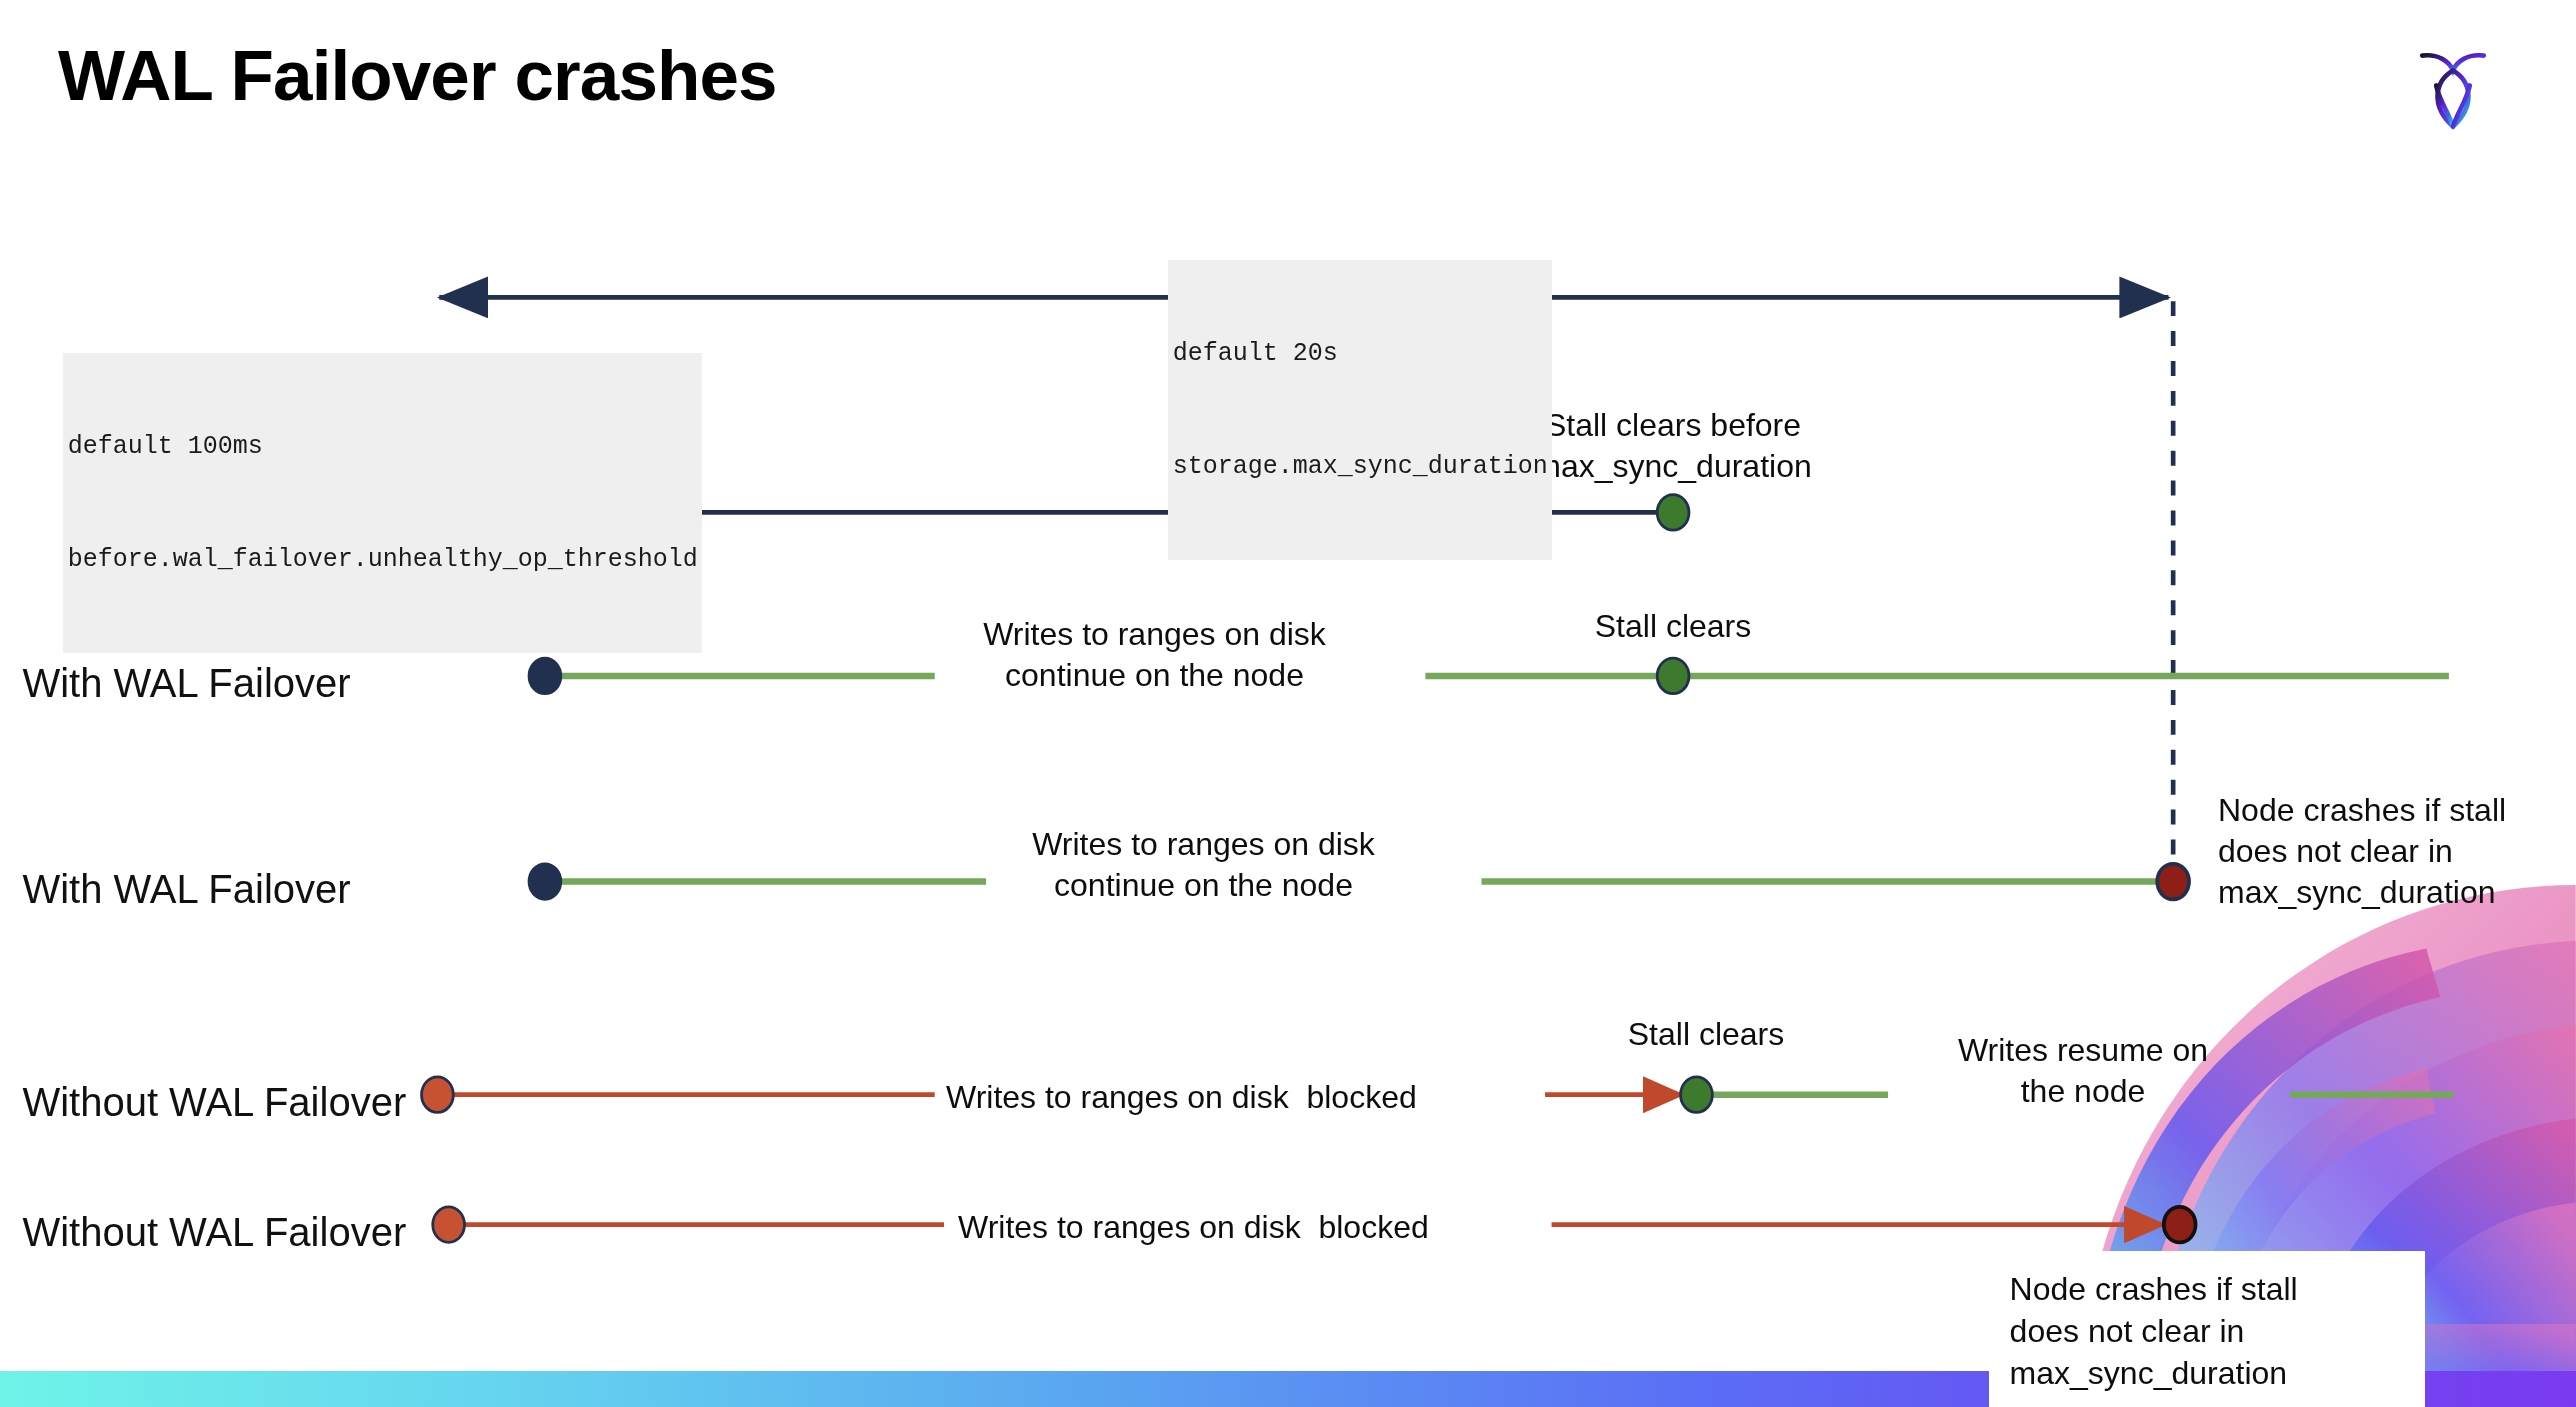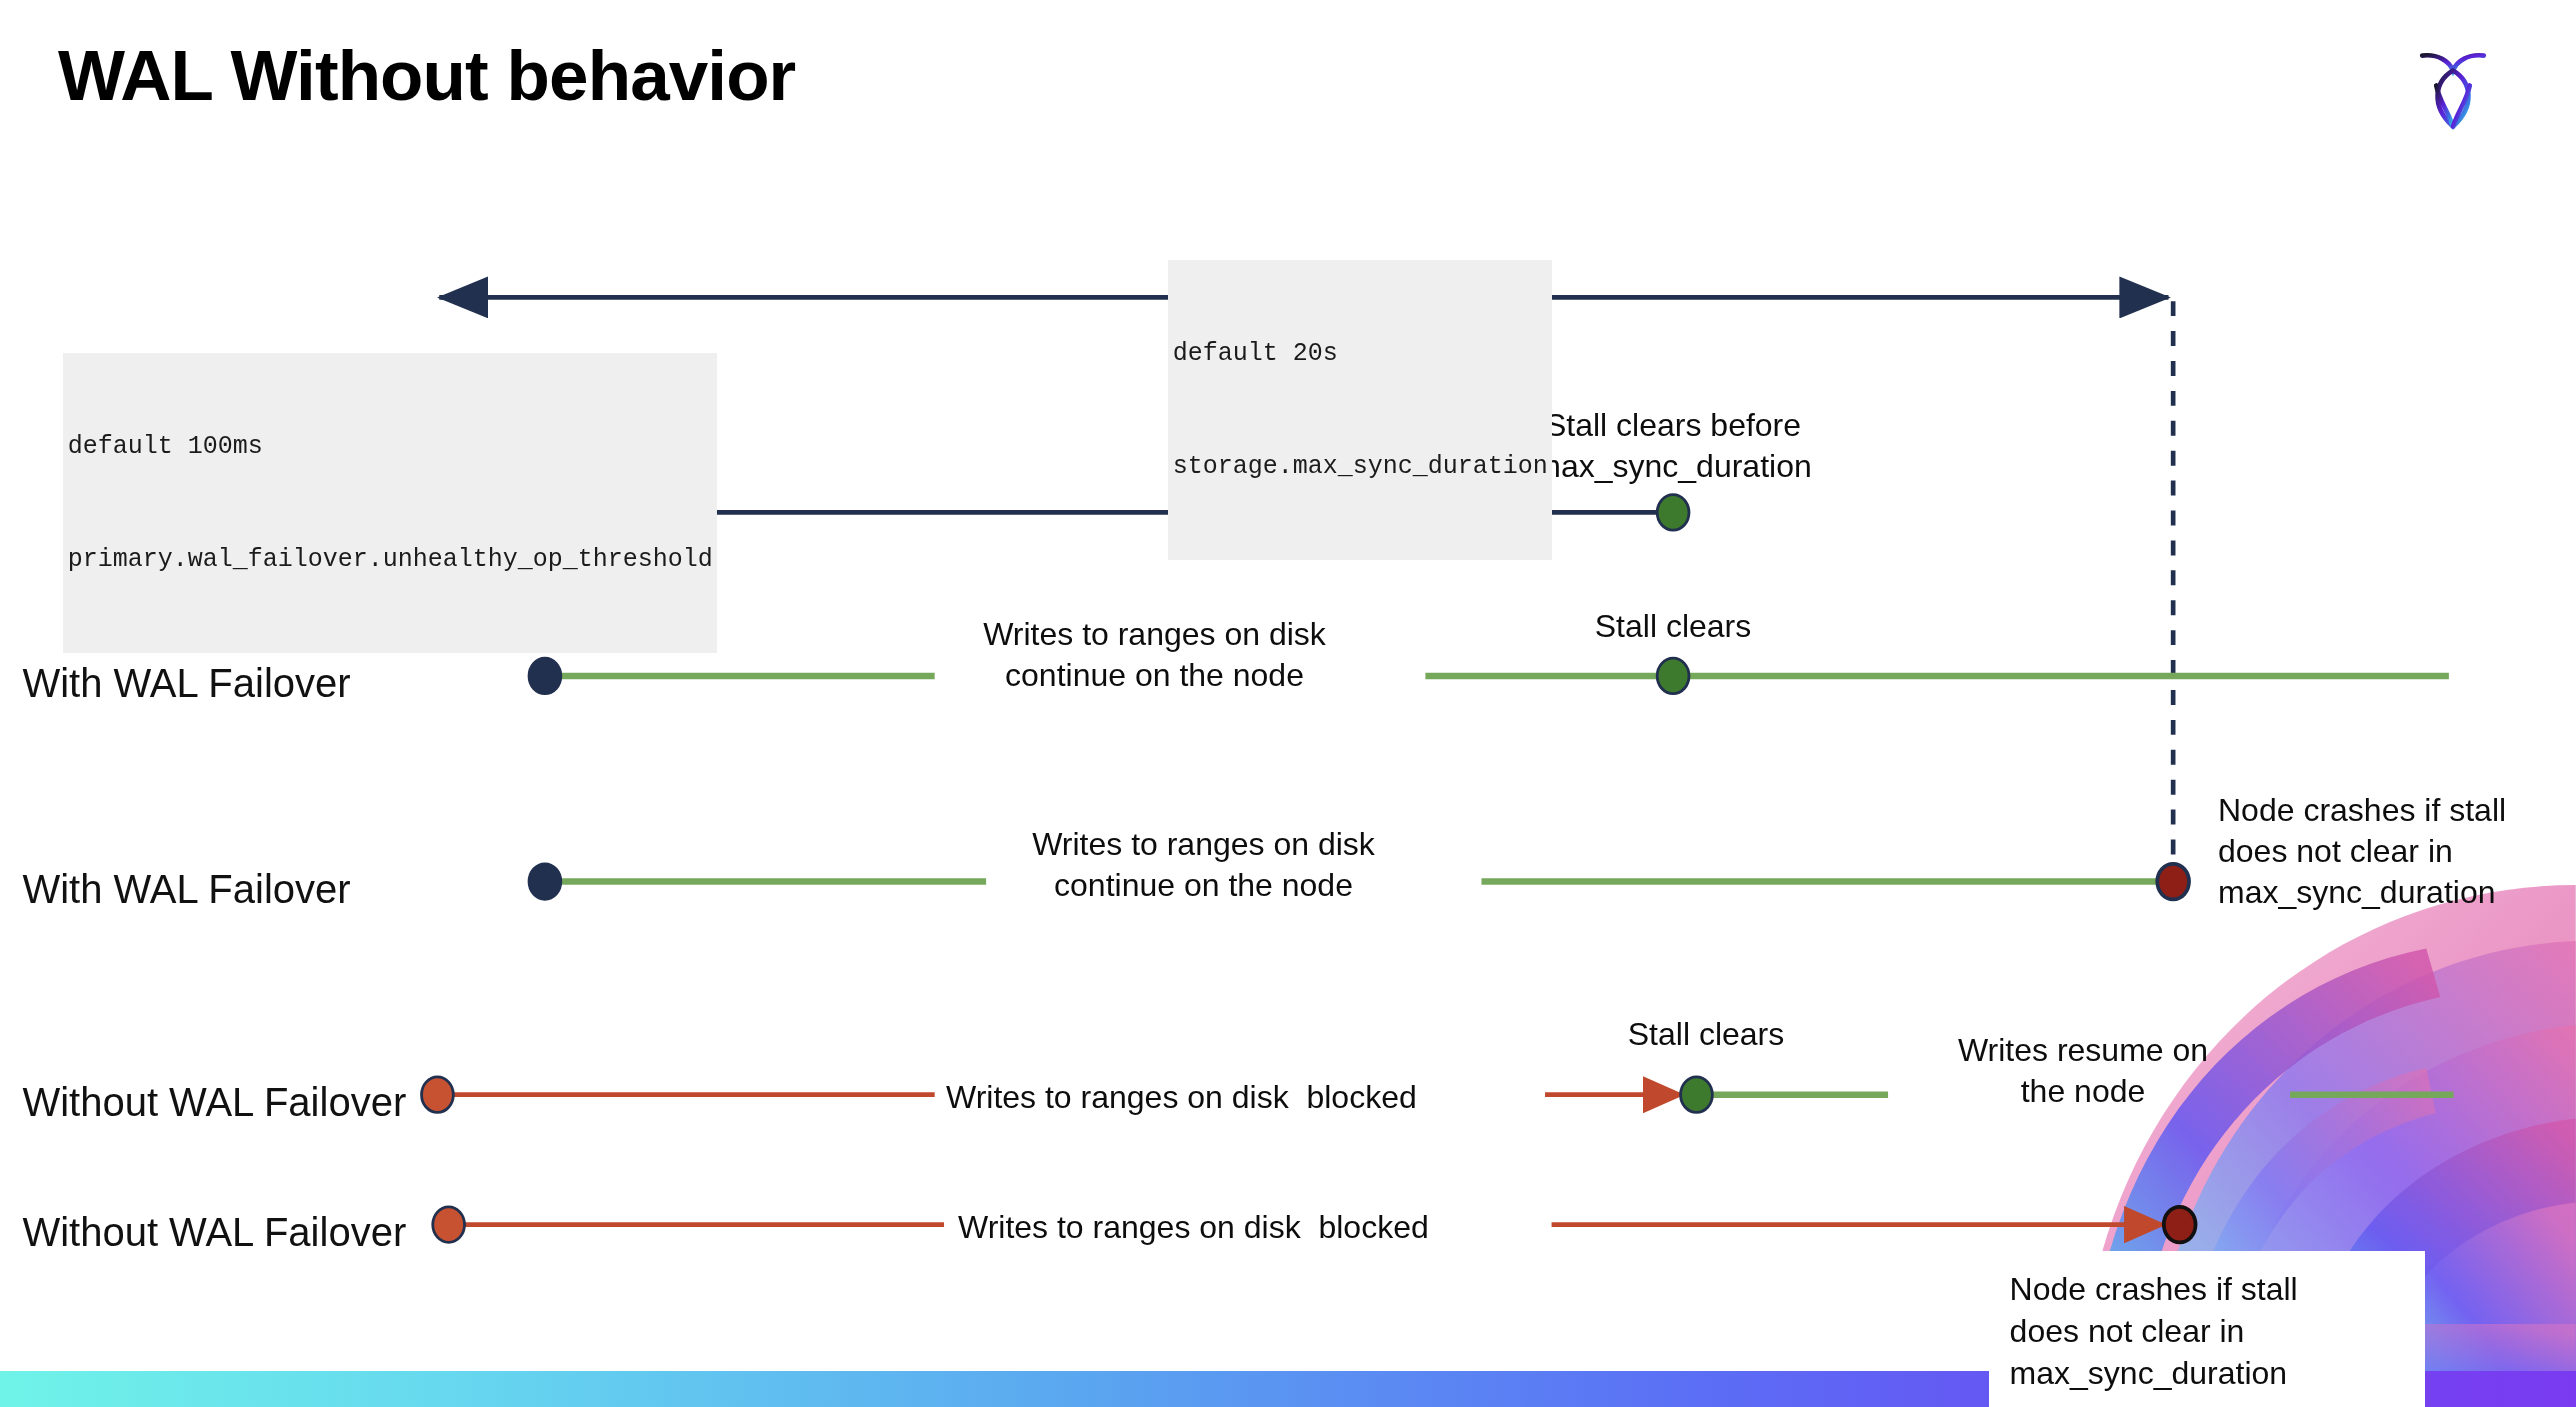--- a/index.html
+++ b/index.html
@@ -174,21 +174,21 @@
     </g>
 
     <g>
       <line x1="480" y1="1310" x2="1010" y2="1310" stroke="#c0482c" stroke-width="5"></line>
       <line x1="1660" y1="1310" x2="2315" y2="1310" stroke="#c0482c" stroke-width="5" marker-end="url(#arrRedR)"></line>
       <ellipse cx="480" cy="1310" rx="17" ry="19" fill="#c75232" stroke="#22304f" stroke-width="3"></ellipse>
       <ellipse cx="2332" cy="1310" rx="17" ry="19" fill="#8e1f16" stroke="#111111" stroke-width="4"></ellipse>
     </g>
   </svg>
 
-  <div class="page-title">WAL Without behavior</div>
+  <div class="page-title">WAL Failover crashes</div>
 
   <div class="logo">
     <svg width="112" height="103" viewBox="0 0 120 110" xmlns="http://www.w3.org/2000/svg">
       <defs>
         <linearGradient id="lg1" x1="0" y1="0" x2="1" y2="1">
           <stop offset="0" stop-color="#1a1630"></stop>
             <stop offset="0.45" stop-color="#5b22d8"></stop>
           <stop offset="0.75" stop-color="#3a6fe0"></stop>
             <stop offset="1" stop-color="#36d2e8"></stop>
         </linearGradient>
@@ -203,21 +203,21 @@
     </svg>
   </div>
 
   <div class="code-chip" style="left:1142px;top:260px;">
     <div><span>default 20s</span></div>
     <div><span>storage.max_sync_duration</span></div>
   </div>
 
   <div class="code-chip" style="left:37px;top:353px;">
     <div><span>default 100ms</span></div>
-    <div><span>primary.wal_failover.unhealthy_op_threshold</span></div>
+    <div><span>before.wal_failover.unhealthy_op_threshold</span></div>
   </div>
 
   <div class="row-label" style="left:222px;top:495px;">Disk stalls</div>
   <div class="row-label" style="left:22.4px;top:659px;">With WAL Failover</div>
   <div class="row-label" style="left:22.4px;top:865px;">With WAL Failover</div>
   <div class="row-label" style="left:22.4px;top:1078px;">Without WAL Failover</div>
   <div class="row-label" style="left:22.4px;top:1208px;">Without WAL Failover</div>
 
   <div class="lbl ctr" style="left:1472px;top:405px;width:402px;">Stall clears before
 max_sync_duration</div>

